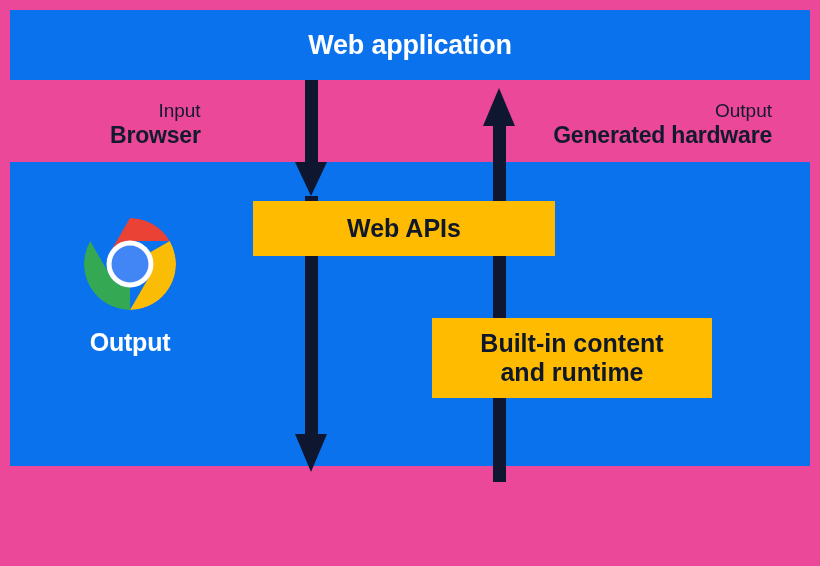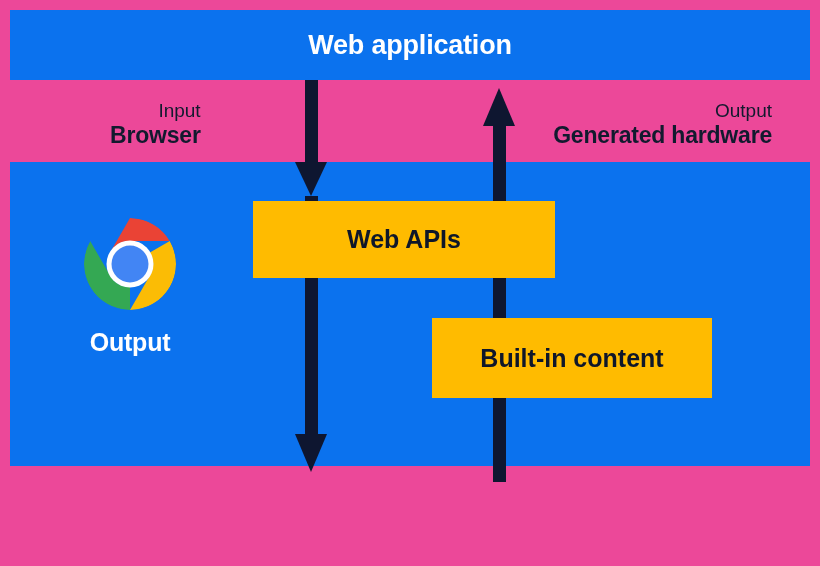--- a/index.html
+++ b/index.html
@@ -64,21 +64,21 @@
     align-items: center;
     justify-content: center;
     text-align: center;
     color: #0f172a;
     font-weight: bold;
     line-height: 1.16;
     z-index: 4;
   }
   #box-web-apis {
     left: 253px; top: 201px;
-    width: 302px; height: 77px;
+    width: 302px; height: 55px;
     font-size: 25px;
   }
   #box-builtin {
     left: 432px; top: 318px;
     width: 280px; height: 80px;
     font-size: 25px;
   }
 
   
   #arrows {
@@ -169,20 +169,21 @@
     <div id="browser-label">Output</div>
   </div>
 
   <div class="ybox" id="box-web-apis">
     <span>Web APIs</span>
   </div>
 
   <div class="ybox" id="box-builtin">
     <span>
       <span>Built-in content</span><br>
+      <span>and runtime</span>
     </span>
   </div>
 
   <svg id="arrows-front" viewBox="0 0 820 566" xmlns="http://www.w3.org/2000/svg">
     <g>
       <polygon points="499,88 483,126 515,126" fill="#0e1630"></polygon>
     </g>
   </svg>
 
   <div class="caption" id="caption-input">

